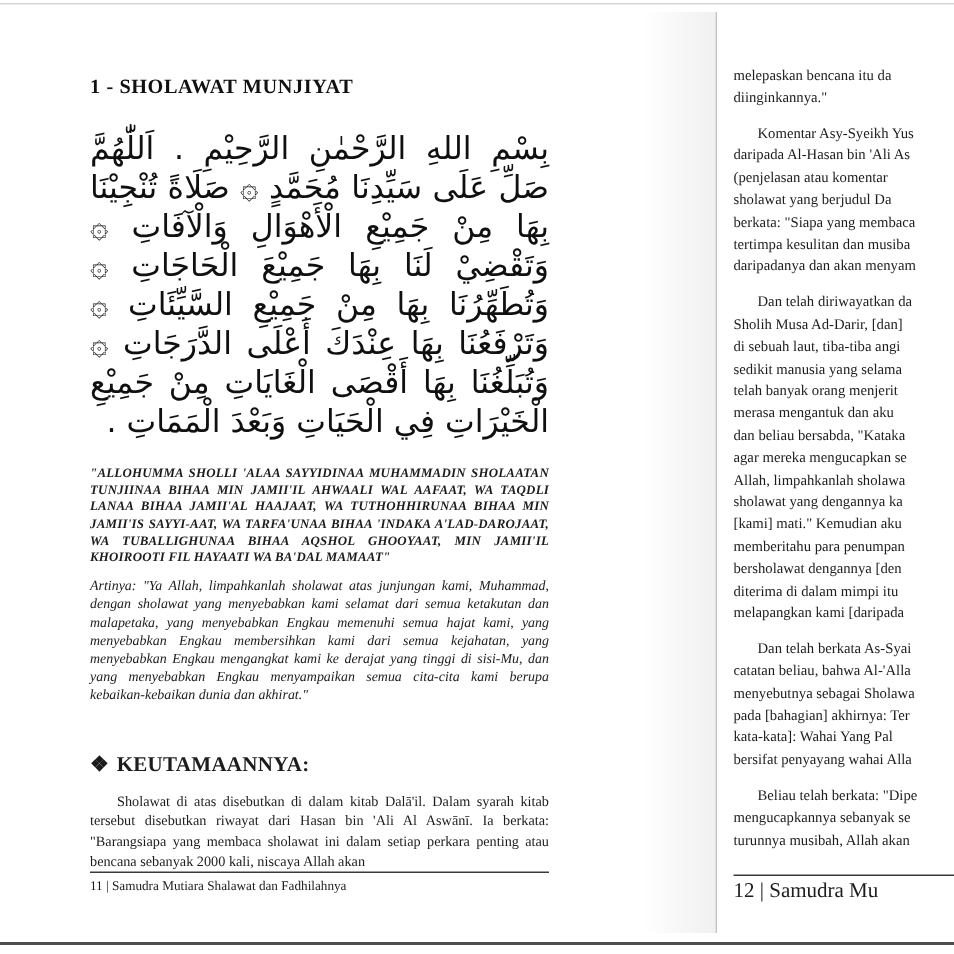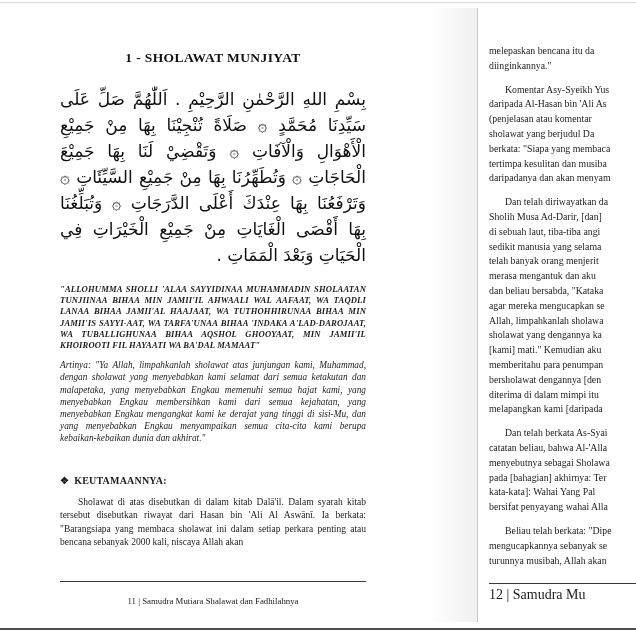--- a/index.html
+++ b/index.html
@@ -8,32 +8,32 @@
 
   .top-line   { position:absolute; top:2px; left:0; width:636px; height:1px; background:#d6d6d6; }
   .bottom-line{ position:absolute; top:628px; left:0; width:636px; height:2px; background:#4d4d4d; }
 
   .gutter-shade { position:absolute; top:8px; left:428px; width:49px; height:614px;
                   background:linear-gradient(to right, rgba(0,0,0,0), rgba(0,0,0,0.06)); }
   .gutter { position:absolute; top:8px; left:477px; width:1px; height:614px; background:#c6c6c6; }
 
   
   .left-page { position:absolute; left:60px; top:50px; width:306px; }
-  .title { text-align:center; font-size:13.5px; font-weight:bold; letter-spacing:0.4px; color:#111; }
+  .title { font-size:13.5px; font-weight:bold; letter-spacing:0.4px; color:#111; }
   .arabic { direction:rtl; text-align:justify; font-family:"DejaVu Sans", sans-serif;
-            font-size:17px; line-height:26px; margin-top:20px; color:#101010; }
+            font-size:21px; line-height:26px; margin-top:20px; color:#101010; }
   .translit { margin-top:16px; font-style:italic; font-weight:bold; font-size:8.6px;
               line-height:11.2px; text-align:justify; letter-spacing:0.15px; }
   .artinya { margin-top:8px; font-style:italic; font-size:9.3px; line-height:12.2px; text-align:justify; }
-  .keutamaan { margin-top:30px; font-weight:bold; font-size:10px; letter-spacing:0.2px; }
+  .keutamaan { margin-top:30px; font-weight:bold; font-size:14px; letter-spacing:0.2px; }
   .keutamaan .marker { margin-right:5px; }
   .body-para { margin-top:10px; font-size:9.5px; line-height:13.5px; text-align:justify; text-indent:18px; }
 
   .footer-left { position:absolute; left:60px; top:581px; width:306px;
-                 border-top:1px solid #3a3a3a; padding-top:14px; text-align:center; font-size:8.8px; }
+                 border-top:1px solid #3a3a3a; padding-top:3px; font-size:8.8px; }
 
   
   .right-page { position:absolute; left:489px; top:44px; width:300px;
                 font-size:9.8px; line-height:14.8px; text-align:left; }
   .rp-para { margin-bottom:9px; }
   .rp-line { white-space:nowrap; }
   .rp-line.indent { text-indent:16px; }
 
   .footer-right { position:absolute; left:489px; top:583px; width:147px;
                   border-top:1px solid #3a3a3a; padding-top:3px; font-size:14px;

